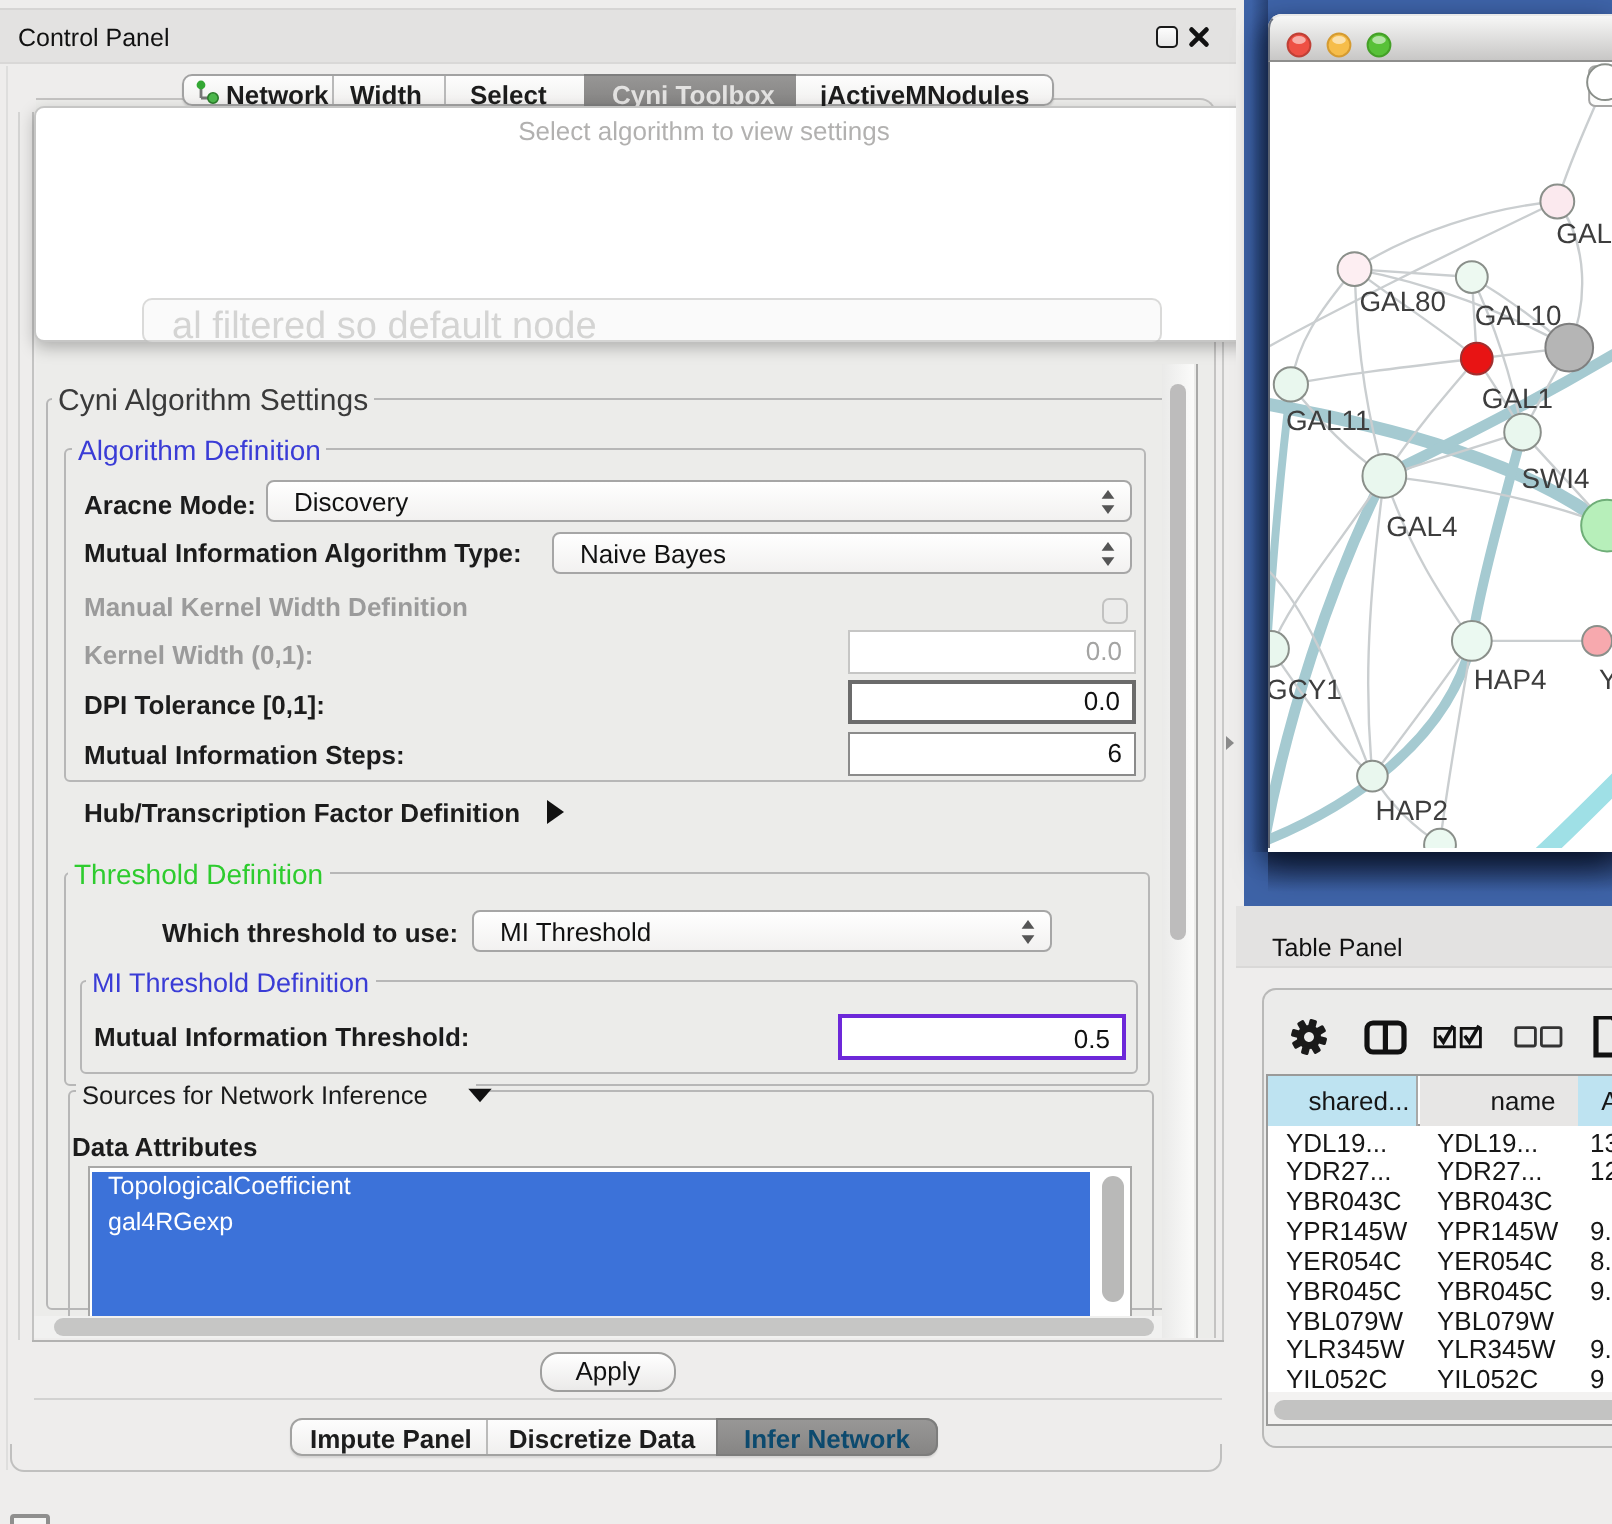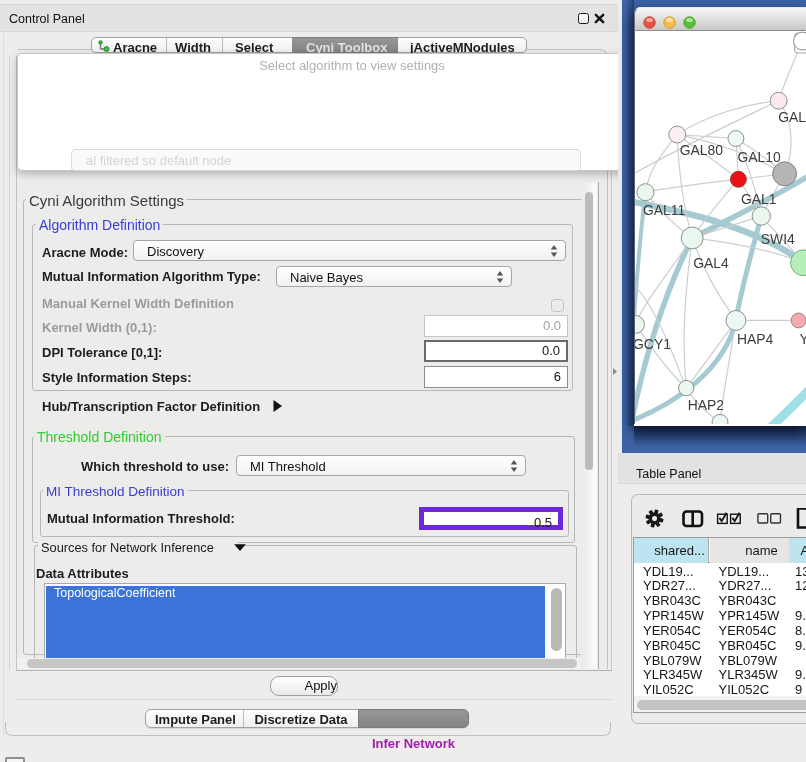--- a/index.html
+++ b/index.html
@@ -33,21 +33,21 @@
 
 <div class="ab" style="left:91px;top:37px;width:436px;height:16px;background:linear-gradient(#fdfdfd,#f1f0ef);border:1px solid #a2a2a2;border-radius:5px;box-shadow:0 1px 1px rgba(0,0,0,0.12)"></div>
 <div class="ab" style="left:166px;top:38px;width:1px;height:14px;background:#b9b9b9"></div>
 <div class="ab" style="left:222px;top:38px;width:1px;height:14px;background:#b9b9b9"></div>
 <div class="ab" style="left:292px;top:37px;width:106px;height:16px;background:linear-gradient(#979695,#858483);border-top:1px solid #7e7e7e;border-bottom:1px solid #7e7e7e"></div>
 <svg class="ab" style="left:97px;top:40px" width="13" height="12" viewBox="0 0 13 12">
     <path d="M3.5 3 L3.5 9 M3.5 9 L9 9" stroke="#777" stroke-width="1.4" fill="none"></path>
     <circle cx="3.5" cy="2.5" r="2.2" fill="#34a834"></circle>
     <circle cx="9.5" cy="9" r="2.6" fill="#4db84d" stroke="#2c7c2c" stroke-width="0.8"></circle>
   </svg>
-<div class="ab lbl" style="left:113px;top:40px">Aracne</div>
+<div class="ab lbl" style="left:113px;top:40px">Network</div>
 <div class="ab lbl" style="left:175px;top:40px">Width</div>
 <div class="ab lbl" style="left:235px;top:40px">Select</div>
 <div class="ab lbl" style="left:306px;top:40px;color:#e3e2e1">Cyni Toolbox</div>
 <div class="ab lbl" style="left:410px;top:40px">jActiveMNodules</div>
 
 <div class="ab" style="left:560px;top:101px;width:32px;height:22px;border:3px solid #5c9fe8;border-radius:7px;background:#fff"></div>
 <div class="ab" style="left:560px;top:150px;width:32px;height:21px;border:1px solid #adadac;border-radius:6px;background:linear-gradient(#fcfcfc,#ededec)"></div>
 
 <div class="grp" style="left:23px;top:199px;width:564px;height:456px"></div>
 <div class="gt" style="left:26px;top:191.5px;color:#3a3a3a;font-size:15px">Cyni Algorithm Settings</div>
@@ -56,95 +56,96 @@
 <div class="gt" style="left:36px;top:216.5px;color:#3a3cd6;font-size:14px">Algorithm Definition</div>
 <div class="ab lbl" style="left:42px;top:245px">Aracne Mode:</div>
 <div class="combo" style="left:133px;top:240px;width:433px;height:21px">
     <span class="tx">Discovery</span>
     <svg class="arr" viewBox="0 0 8 12">
       <path d="M4 0 L7.2 4.4 H0.8 Z" fill="#555"></path>
       <path d="M4 12 L7.2 7.6 H0.8 Z" fill="#555"></path>
     </svg>
   </div>
 <div class="ab lbl" style="left:42px;top:269px">Mutual Information Algorithm Type:</div>
-<div class="combo" style="left:276px;top:266px;width:236px;height:21px">
+<div class="combo" style="left:276px;top:266px;width:290px;height:21px">
     <span class="tx">Naive Bayes</span>
     <svg class="arr" viewBox="0 0 8 12">
       <path d="M4 0 L7.2 4.4 H0.8 Z" fill="#555"></path>
       <path d="M4 12 L7.2 7.6 H0.8 Z" fill="#555"></path>
     </svg>
   </div>
 <div class="ab glbl" style="left:42px;top:296px">Manual Kernel Width Definition</div>
 <div class="ab" style="left:551px;top:299px;width:13px;height:13px;background:#ececeb;border:1px solid #c2c2c1;border-radius:3.5px"></div>
 <div class="ab glbl" style="left:42px;top:320px">Kernel Width (0,1):</div>
 <div class="inp" style="left:424px;top:315px;width:144px;height:22px;border:1px solid #c6c6c5;color:#a4a4a3">0.0</div>
 <div class="ab lbl" style="left:42px;top:345px">DPI Tolerance [0,1]:</div>
 <div class="inp" style="left:424px;top:340px;width:144px;height:22px;border:2px solid #6b6b6b;line-height:18px">0.0</div>
-<div class="ab lbl" style="left:42px;top:370px">Style Information Steps:</div>
+<div class="ab lbl" style="left:42px;top:370px">Mutual Information Steps:</div>
 <div class="inp" style="left:424px;top:366px;width:144px;height:22px;border:1px solid #8b8b8b">6</div>
 <div class="ab lbl" style="left:42px;top:399px">Hub/Transcription Factor Definition</div>
 <svg class="ab" style="left:272px;top:399px" width="11" height="14" viewBox="0 0 11 14">
     <path d="M1.5 1 L10 7 L1.5 13 Z" fill="#111"></path>
   </svg>
 
 <div class="grp" style="left:32px;top:436px;width:543px;height:107px"></div>
 <div class="gt" style="left:34px;top:428.5px;color:#2ecc2e;font-size:14px">Threshold Definition</div>
 <div class="ab lbl" style="left:81px;top:459px">Which threshold to use:</div>
 <div class="combo" style="left:236px;top:455px;width:290px;height:21px">
     <span class="tx">MI Threshold</span>
     <svg class="arr" viewBox="0 0 8 12">
       <path d="M4 0 L7.2 4.4 H0.8 Z" fill="#555"></path>
       <path d="M4 12 L7.2 7.6 H0.8 Z" fill="#555"></path>
     </svg>
   </div>
 <div class="grp" style="left:40px;top:490px;width:529px;height:47px"></div>
 <div class="gt" style="left:43px;top:483.5px;color:#3a3cd6;font-size:13.5px">MI Threshold Definition</div>
 <div class="ab lbl" style="left:47px;top:511px">Mutual Information Threshold:</div>
-<div class="inp" style="left:419px;top:507px;width:144px;height:23px;border:5px solid #6d28d9;line-height:21px">0.5</div>
+<div class="inp" style="left:419px;top:507px;width:144px;height:23px;border:2px solid #6d28d9;line-height:21px">0.5</div>
 
 <div class="grp" style="left:34px;top:545px;width:543px;height:123px"></div>
 <div class="gt" style="left:38px;top:539.5px;color:#1a1a1a;font-size:12.8px;padding-right:24px">Sources for Network Inference</div>
 <svg class="ab" style="left:233px;top:542.5px" width="14" height="9" viewBox="0 0 15 10">
     <path d="M1 1.5 L14 1.5 L7.5 9 Z" fill="#111"></path>
   </svg>
 <div class="ab lbl" style="left:36px;top:566px">Data Attributes</div>
 
 <div class="ab" style="left:44px;top:583px;width:522px;height:75px;background:#fff;border:1px solid #a8a8a7;border-bottom:none;overflow:hidden">
   <div style="position:absolute;left:1px;top:2px;width:500px;height:120px;background:#3c72d9;color:#fff;font-size:12.5px">
     <div style="padding:0 0 0 8px;height:17.7px">TopologicalCoefficient</div>
+    <div style="padding:0 0 0 8px;height:17.7px">gal4RGexp</div>
   </div>
   <div style="position:absolute;right:1px;top:0;width:19px;height:75px;background:#fff"></div>
   <div style="position:absolute;left:506px;top:4px;width:11px;height:63px;background:#b9b9b8;border-radius:5.5px"></div>
 </div>
 
 <div class="ab" style="left:17px;top:658px;width:567px;height:11px;background:#f1f1f0"></div>
 <div class="ab" style="left:27px;top:659px;width:550px;height:9px;background:#c6c6c5;border-radius:4.5px"></div>
 <div class="ab" style="left:16px;top:670px;width:596px;height:1px;background:#b2b2b1"></div>
 
 <div class="ab" style="left:581px;top:182px;width:16px;height:487px;background:linear-gradient(to right,#eaeae9,#fbfbfa)"></div>
 <div class="ab" style="left:597.5px;top:182px;width:1.5px;height:487px;background:#a9a9a8"></div>
 <div class="ab" style="left:585px;top:192px;width:8px;height:278px;background:#bdbcbc;border-radius:4px"></div>
 
-<div class="ab" style="left:270px;top:676px;width:68px;height:20px;background:linear-gradient(#ffffff,#ebeae9);border:1px solid #9f9f9e;border-radius:9px;text-align:right;font-size:13px;line-height:18px;color:#111">Apply</div>
+<div class="ab" style="left:270px;top:676px;width:68px;height:20px;background:linear-gradient(#ffffff,#ebeae9);border:1px solid #9f9f9e;border-radius:9px;text-align:center;font-size:13px;line-height:18px;color:#111">Apply</div>
 <div class="ab" style="left:17px;top:699px;width:594px;height:1px;background:#d2d2d1"></div>
 
 <div class="ab" style="left:145px;top:709px;width:324px;height:19px;background:linear-gradient(#fdfdfd,#f0efee);border:1px solid #a2a2a1;border-radius:6px;box-shadow:0 1px 1px rgba(0,0,0,0.1)"></div>
 <div class="ab" style="left:243px;top:710px;width:1px;height:17px;background:#bbbbba"></div>
 <div class="ab" style="left:358px;top:709px;width:111px;height:19px;background:linear-gradient(#989796,#868584);border:1px solid #7d7d7c;border-radius:0 6px 6px 0"></div>
 <div class="ab lbl" style="left:155px;top:712px">Impute Panel</div>
 <div class="ab lbl" style="left:245px;top:712px;width:112px;text-align:center">Discretize Data</div>
-<div class="ab lbl" style="left:358px;top:736px;width:111px;text-align:center;color:#a21caf">Infer Network</div>
+<div class="ab lbl" style="left:358px;top:712px;width:111px;text-align:center;color:#0c4a6e">Infer Network</div>
 
 <div class="ab" style="left:5px;top:722px;width:606px;height:14px;border:1.5px solid #c0c0bf;border-top:none;border-radius:0 0 7px 7px"></div>
 <div class="ab" style="left:5px;top:757px;width:20px;height:12px;background:#f5f5f4;border:2px solid #8f8f8e;border-radius:2px"></div>
 
 <div class="ab" style="left:17px;top:53px;width:670px;height:118px;background:#fff;border:1px solid #c6c6c5;border-radius:5px;box-shadow:0 3px 8px rgba(0,0,0,0.25)">
   <div style="position:absolute;left:0;top:4px;width:100%;text-align:center;font-size:13px;color:#b2b1b0">Select algorithm to view settings</div>
   <div style="position:absolute;left:53px;top:95px;width:510px;height:23px;border:1.5px solid rgba(165,165,162,0.38);border-radius:5px;background:rgba(242,242,240,0.35)"></div>
-<div style="position:absolute;left:68px;top:99px;font-size:13px;color:rgba(150,150,148,0.38);white-space:nowrap">al filtered so default node</div>
+<div style="position:absolute;left:68px;top:99px;font-size:19px;color:rgba(150,150,148,0.38);white-space:nowrap">al filtered so default node</div>
 </div>
 
 <div class="ab" style="left:618px;top:0;width:188px;height:453px;background:#3e63a7"></div>
 <div class="ab" style="left:618px;top:0;width:3.5px;height:453px;background:#eeedec"></div>
 <div class="ab" style="left:621.5px;top:0;width:12px;height:426px;background:linear-gradient(to right,rgba(20,35,70,0) 30%,rgba(15,28,60,0.45))"></div>
 <div class="ab" style="left:633.5px;top:424px;width:172.5px;height:22px;background:linear-gradient(rgba(23,36,66,0.95),rgba(62,99,167,0))"></div>
 <svg class="ab" style="left:612px;top:367px" width="6" height="9" viewBox="0 0 6 9">
     <path d="M1 1 L5 4.5 L1 8 Z" fill="#8a8a8a"></path>
   </svg>
 

